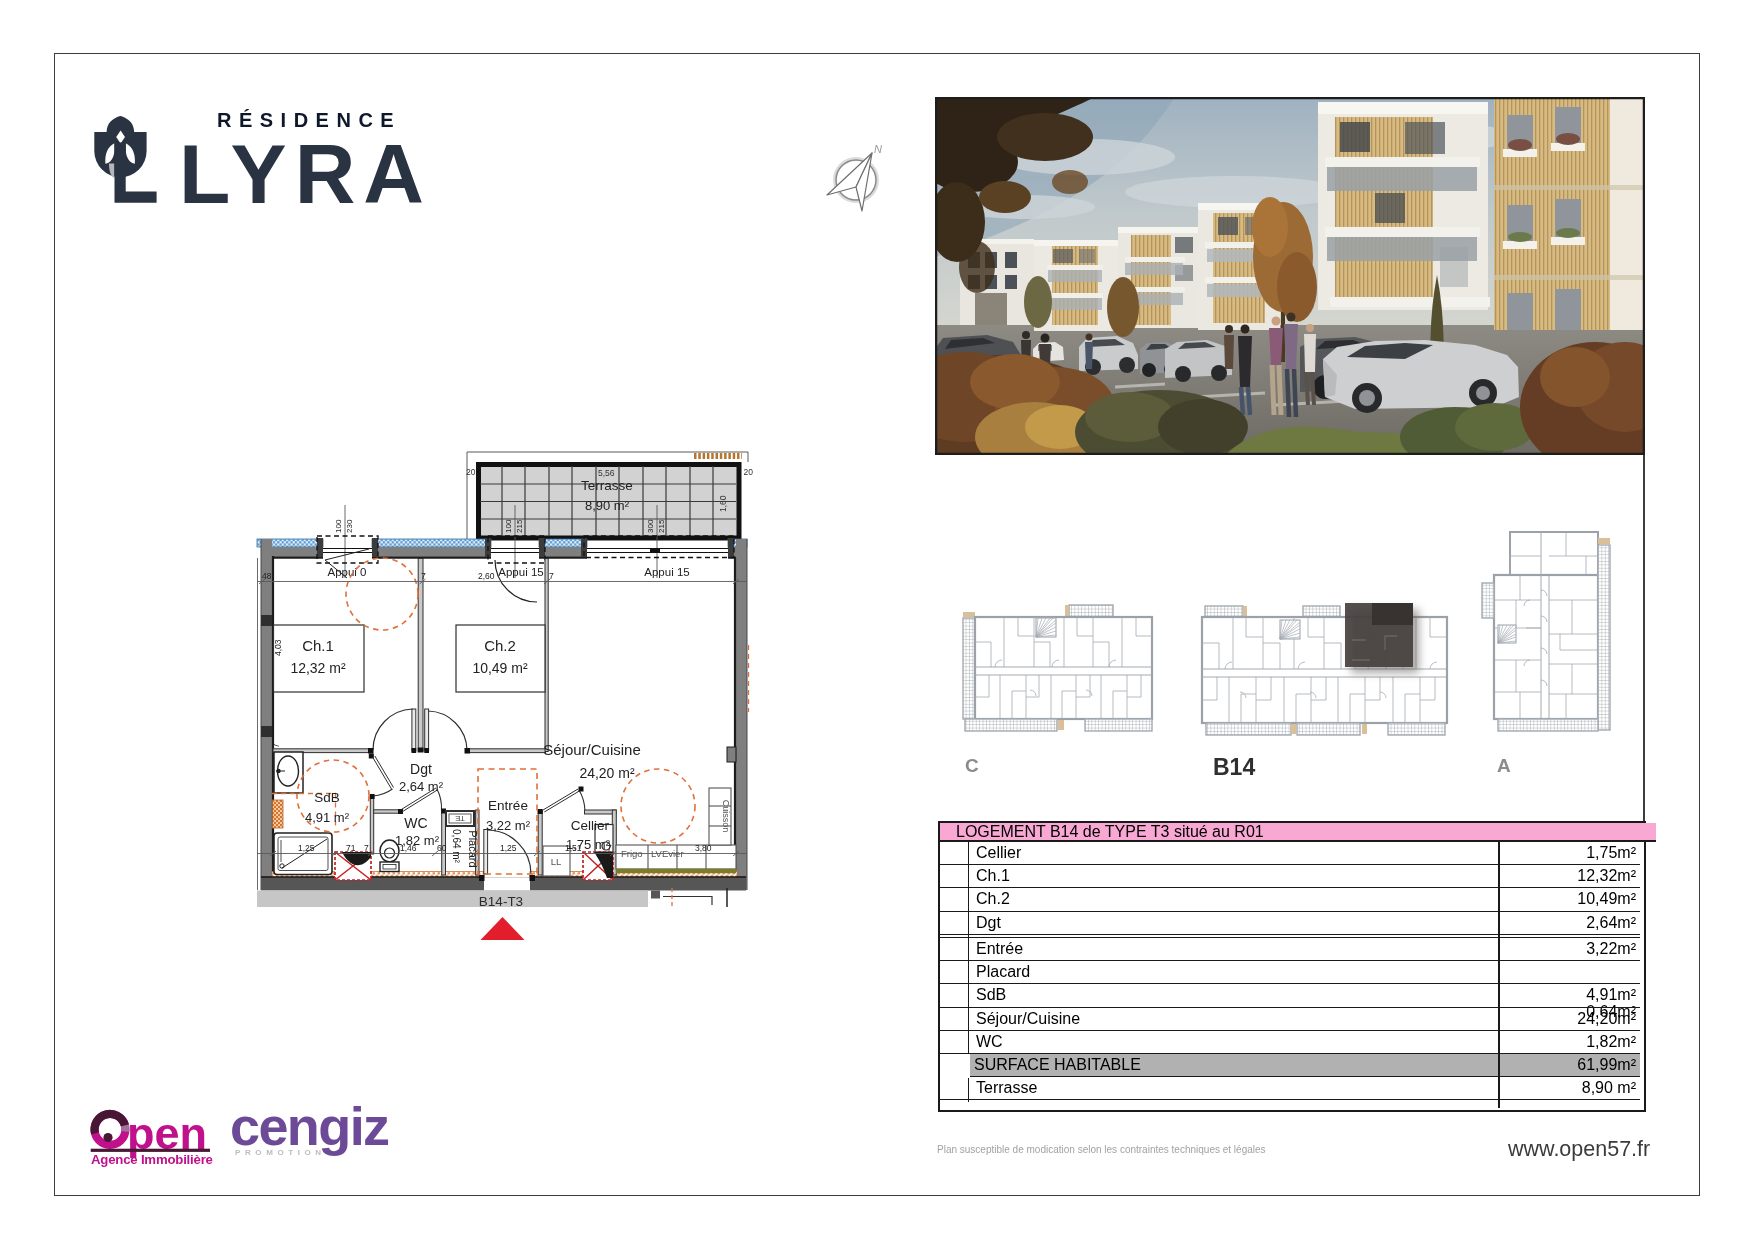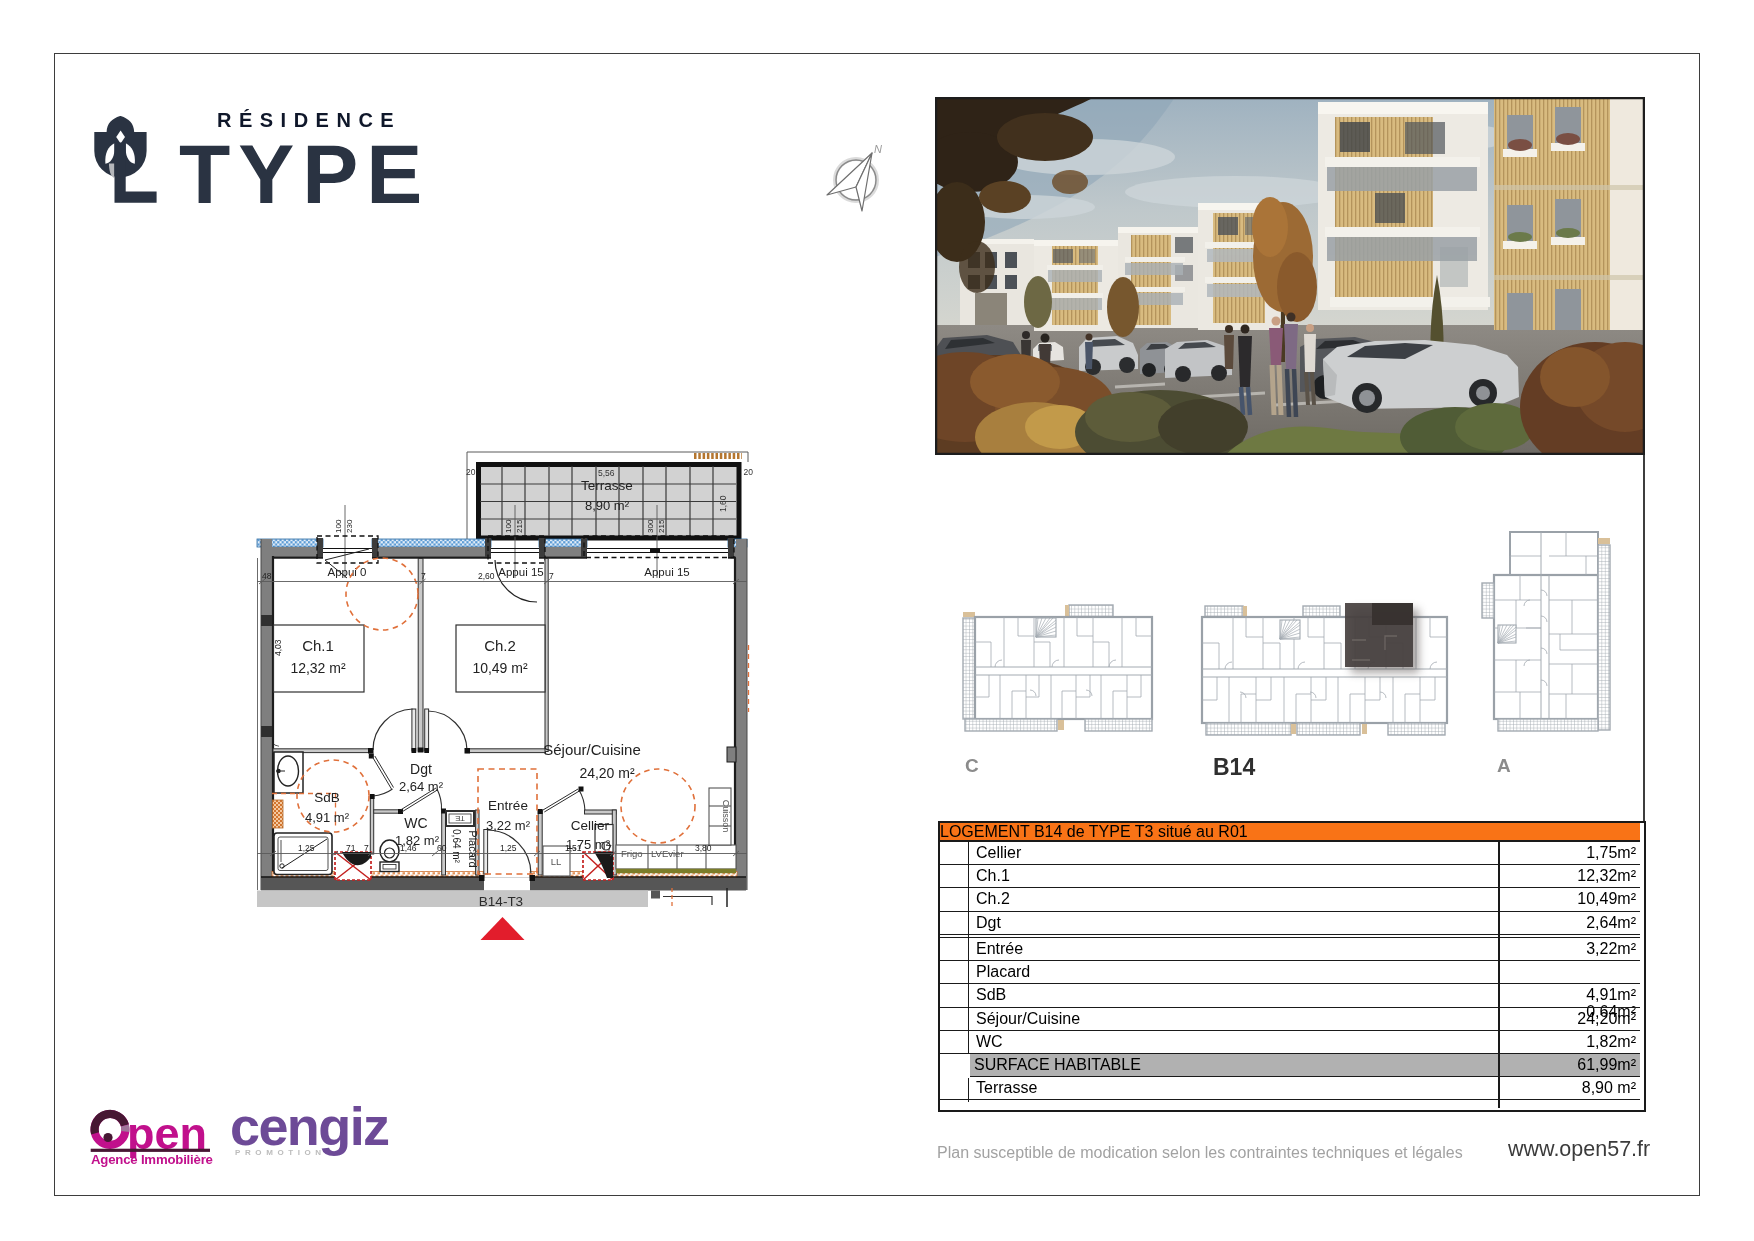--- a/index.html
+++ b/index.html
@@ -6,21 +6,21 @@
 body{width:1754px;height:1241px;position:relative;overflow:hidden;font-family:"Liberation Sans",sans-serif;}
 .abs{position:absolute;}
 </style>
 </head>
 <body>
 
 <div class="abs" style="left:53.5px;top:53px;width:1646px;height:1143px;border:1.6px solid #3d3d3d;box-sizing:border-box;"></div>
 
 <div class="abs" style="left:217px;top:109px;width:400px;font-size:20px;letter-spacing:7.5px;color:#0f172a;font-weight:bold;">RÉSIDENCE</div>
 
-<div class="abs" style="left:179px;top:126px;width:520px;font-size:84px;letter-spacing:8px;color:#2a3342;font-weight:bold;">TYPE</div>
+<div class="abs" style="left:179px;top:126px;width:520px;font-size:84px;letter-spacing:8px;color:#2a3342;font-weight:bold;">LYRA</div>
 
 <svg class="abs" style="left:94px;top:116px" width="63" height="87" viewBox="94 116 63 87">
 <path d="M94.3,131.9 L106.6,131.9 C106.9,123.3 112,118.6 120.4,115.9 C128.8,118.6 133.9,123.3 134.2,131.9 L146.6,131.9 L146.6,151 A26.15,26.15 0 0 1 94.3,151 Z" fill="#2a3342"></path>
 <path d="M120.6,130.6 L125,137 L120.6,143.6 L116.2,137 Z" fill="#ffffff"></path>
 <path d="M114.4,143.2 C107.8,146.6 104.6,153.5 105.4,163.8 C110.2,163.2 114.4,157.5 114.4,150 Z" fill="#ffffff"></path>
 <path d="M125.8,143.2 C132.4,146.6 135.6,153.5 134.8,163.8 C130,163.2 125.8,157.5 125.8,150 Z" fill="#ffffff"></path>
 <path d="M108.9,163.4 L114.3,163.4 L114.3,178 C110.6,176.6 109.1,170.5 108.9,163.4 Z" fill="#b4b6ba"></path>
 <path d="M114.5,142.5 L125.7,142.5 L125.7,191.4 L156.6,191.4 L156.6,202.8 L114.5,202.8 Z" fill="#2a3342"></path>
 </svg>
 
@@ -797,21 +797,21 @@
         <rect x="1498" y="625" width="18" height="18" stroke-width="1.1" fill="#fff"></rect>
         <path d="M1498,643 L1516,641 M1498,643 L1516,637 M1498,643 L1516,634 M1498,643 L1516,630 M1498,643 L1516,627 M1498,643 L1514,625 M1498,643 L1511,625 M1498,643 L1507,625 M1498,643 L1503,625 M1498,643 L1500,625"></path>
       </g>
 </g>
 
 <text x="1497" y="772" font-size="19" font-weight="bold" fill="#8b8b8b">A</text>
 </svg>
 
 <div class="abs" style="left:938px;top:821px;width:704px;height:287px;border:2px solid #1a1a1a;"></div>
 
-<div class="abs" style="left:940px;top:823px;width:700px;height:17px;background:#f97316;border-bottom:2px solid #1a1a1a;font-size:16px;color:#000;padding-left:0;line-height:17px;">LOGEMENT B14 de TYPE T3 situé au R01</div>
+<div class="abs" style="left:940px;top:823px;width:700px;height:17px;background:#f9a8d4;border-bottom:2px solid #1a1a1a;font-size:16px;color:#000;padding-left:16px;line-height:17px;">LOGEMENT B14 de TYPE T3 situé au R01</div>
 
 <div class="abs" style="left:940px;top:842px;width:700px;">
 
 <div style="position:relative;height:22.2px;border-bottom:1.4px solid #1a1a1a;font-size:16px;line-height:22px;">
       <span style="position:absolute;left:36px;">Cellier</span>
       <span style="position:absolute;right:4px;">1,75m²</span>
     </div>
 
 <div style="position:relative;height:22.2px;border-bottom:1.4px solid #1a1a1a;font-size:16px;line-height:22px;">
       <span style="position:absolute;left:36px;">Ch.1</span>
@@ -876,15 +876,15 @@
 <text x="41" y="45" font-size="45" font-weight="bold" fill="#c1108c" letter-spacing="0">pen</text>
 <rect x="4.7" y="44.7" width="119.3" height="3.2" fill="#471733"></rect>
 <text x="5" y="60" font-size="13.2" font-weight="bold" fill="#c1108c" letter-spacing="-0.2">Agence Immobilière</text>
 </svg>
 
 <svg class="abs" style="left:220px;top:1096px" width="178" height="64" viewBox="0 0 178 64">
 <text x="10" y="49" font-size="54" font-weight="bold" fill="#6d4a97" letter-spacing="-1.6">cengiz</text>
 <text x="15" y="59" font-size="8" font-weight="bold" fill="#bcbcbc" letter-spacing="4.6">PROMOTION</text>
 </svg>
 
-<div class="abs" style="left:937px;top:1144px;font-size:16px;color:#a2a2a2;">Plan susceptible de modication selon les contraintes techniques et légales</div>
+<div class="abs" style="left:937px;top:1144px;font-size:10px;color:#a2a2a2;">Plan susceptible de modication selon les contraintes techniques et légales</div>
 
 <div class="abs" style="left:1508px;top:1137px;font-size:21.5px;color:#3b3b3b;">www.open57.fr</div>
 
 </body></html>

